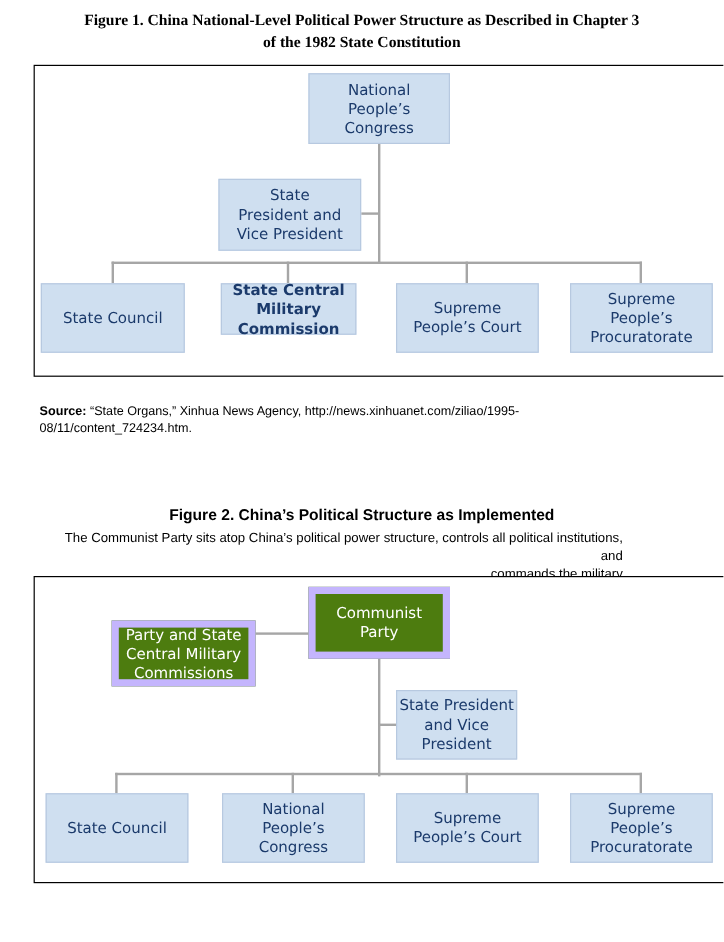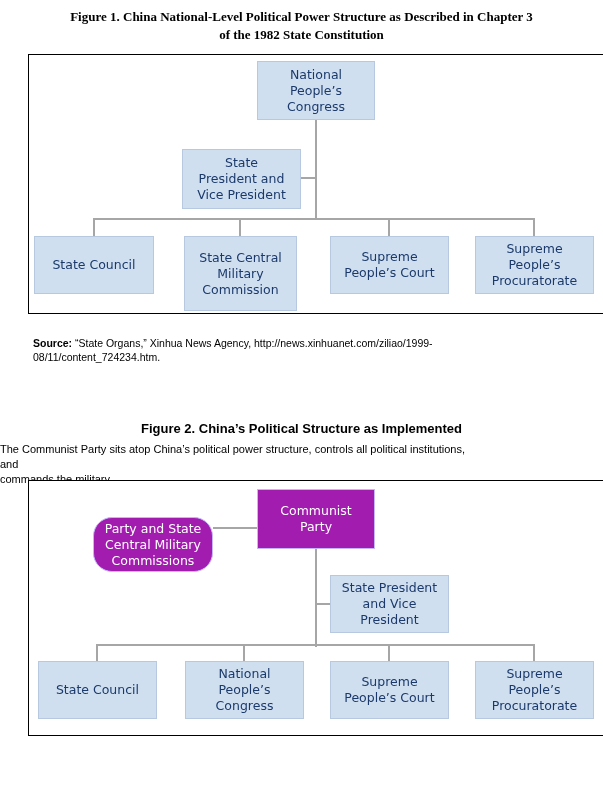--- a/index.html
+++ b/index.html
@@ -13,24 +13,25 @@
   .fig-title{
     position:absolute;left:0;width:603px;
     text-align:center;
     font-weight:bold;
     font-size:13px;line-height:18px;
     color:#000000;
     white-space:pre-line;
   }
   .fig-subtitle{
     position:absolute;left:0;width:479px;
-    text-align:left;
+    text-align:right;
     font-size:11px;line-height:15px;
     color:#000000;
     white-space:pre-line;
+    padding-left:40px;
   }
   .frame{
     position:absolute;
     background:#ffffff;
     border:1.5px solid #000000;
     margin-left:18px;
   }
   .bluebox,.redbox{
     position:absolute;
     display:flex;align-items:center;justify-content:center;
@@ -39,22 +40,22 @@
     font-size:12.5px;line-height:16px;
     white-space:pre-line;
     box-sizing:border-box;
   }
   .bluebox{
     background:#cfdff0;
     border:1px solid #b7c9e0;
     color:#1b3a6b;
   }
   .redbox{
-    background:#a21caf;
-    border:1px solid #c4b5fd;
+    background:#4d7c0f;
+    border:6px solid #c4b5fd;
     color:#ffffff;
   }
   .hline,.vline{position:absolute;background:#a6a6a6;}
   .hline{height:2px;}
   .vline{width:2px;}
   .source{
     position:absolute;
     font-size:10.5px;line-height:14px;
     color:#000000;
   }
@@ -78,57 +79,57 @@
     <div class="vline" style="left:359px;top:163px;height:18px;"></div>
     <div class="vline" style="left:504px;top:163px;height:18px;"></div>
 
     <div class="bluebox" style="left:228px;top:6px;width:118px;height:59px;">National
 People’s
 Congress</div>
     <div class="bluebox" style="left:153px;top:94px;width:119px;height:60px;">State
 President and
 Vice President</div>
     <div class="bluebox" style="left:5px;top:181px;width:120px;height:58px;">State Council</div>
-    <div class="bluebox" style="left:155px;top:181px;width:113px;height:75px;">State Central
+    <div class="bluebox" style="left:155px;top:181px;width:113px;height:43px;font-weight:bold;">State Central
 Military
 Commission</div>
     <div class="bluebox" style="left:301px;top:181px;width:119px;height:58px;">Supreme
 People’s Court</div>
     <div class="bluebox" style="left:446px;top:181px;width:119px;height:58px;">Supreme
 People’s
 Procuratorate</div>
   </div>
 
   <div class="source" style="left:33px;top:336px;width:545px;">
     <b>Source:</b>
-    <span>“State Organs,” Xinhua News Agency, http://news.xinhuanet.com/ziliao/1999-</span><br>
+    <span>“State Organs,” Xinhua News Agency, http://news.xinhuanet.com/ziliao/1995-</span><br>
     <span>08/11/content_724234.htm.</span>
   </div>
 
   <div class="fig-title" style="top:420px;">Figure 2. China’s Political Structure as Implemented</div>
   <div class="fig-subtitle" style="top:442px;">The Communist Party sits atop China’s political power structure, controls all political institutions, and
 commands the military</div>
 
   <div class="frame" style="left:10px;top:480px;width:581px;height:254px;">
 
     <div class="hline" style="left:184px;top:46px;width:44px;"></div>
     <div class="vline" style="left:286px;top:68px;height:98px;"></div>
     <div class="hline" style="left:286px;top:122px;width:17px;"></div>
     <div class="hline" style="left:67px;top:163px;width:439px;"></div>
     <div class="vline" style="left:67px;top:163px;height:17px;"></div>
     <div class="vline" style="left:214px;top:163px;height:17px;"></div>
     <div class="vline" style="left:359px;top:163px;height:17px;"></div>
     <div class="vline" style="left:504px;top:163px;height:17px;"></div>
 
     <div class="redbox" style="left:228px;top:8px;width:118px;height:60px;">Communist
 Party</div>
-    <div class="redbox" style="left:64px;top:36px;width:120px;height:55px;border-radius:19px;">Party and State
+    <div class="redbox" style="left:64px;top:36px;width:120px;height:55px;">Party and State
 Central Military
 Commissions</div>
-    <div class="bluebox" style="left:301px;top:94px;width:119px;height:58px;">State President
+    <div class="bluebox" style="left:301px;top:94px;width:101px;height:58px;">State President
 and Vice
 President</div>
     <div class="bluebox" style="left:9px;top:180px;width:119px;height:58px;">State Council</div>
     <div class="bluebox" style="left:156px;top:180px;width:119px;height:58px;">National
 People’s
 Congress</div>
     <div class="bluebox" style="left:301px;top:180px;width:119px;height:58px;">Supreme
 People’s Court</div>
     <div class="bluebox" style="left:446px;top:180px;width:119px;height:58px;">Supreme
 People’s

